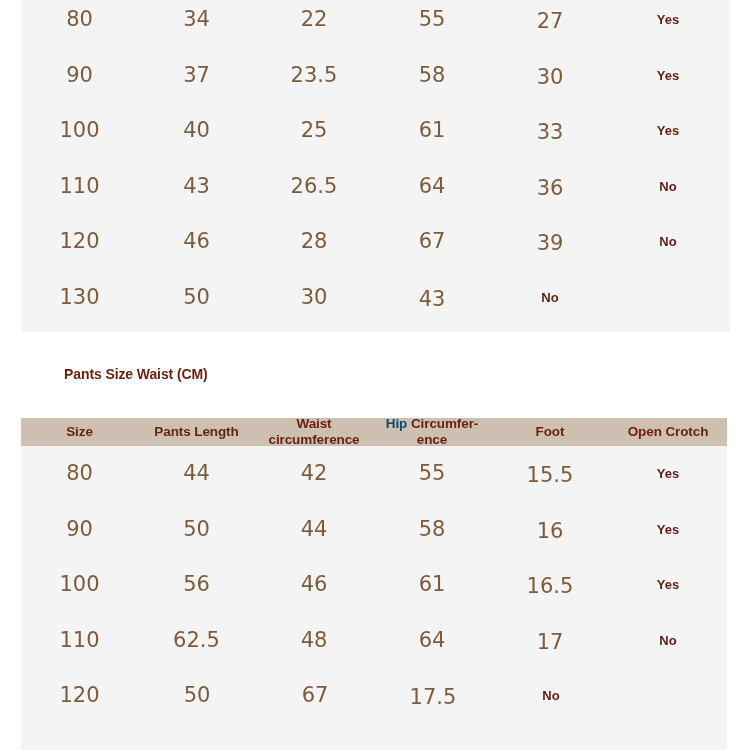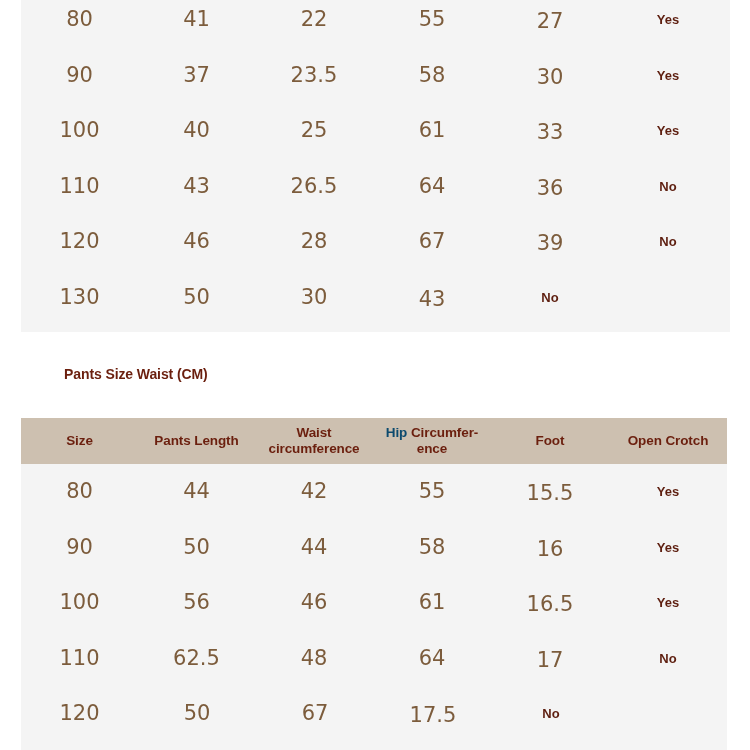--- a/index.html
+++ b/index.html
@@ -107,32 +107,32 @@
     padding-left: 48px;
   }
 
   
   #table-two {
     left: 21px;
     top: 418px;
     width: 706px;
     height: 332px;
   }
-  #table-two .table-header { height: 46px; }
+  #table-two .table-header { height: 28px; }
   #table-two .table-row { height: 55.5px; }
 </style>
 </head>
 <body>
 
 <div class="page">
 
   <div class="size-table" id="table-one">
     <div class="table-row">
       <div class="cell col-size">80</div>
-      <div class="cell col-length">41</div>
+      <div class="cell col-length">34</div>
       <div class="cell col-waist">22</div>
       <div class="cell col-hip">55</div>
       <div class="cell col-foot">27</div>
       <div class="cell col-crotch">Yes</div>
     </div>
     <div class="table-row">
       <div class="cell col-size">90</div>
       <div class="cell col-length">37</div>
       <div class="cell col-waist">23.5</div>
       <div class="cell col-hip">58</div>

